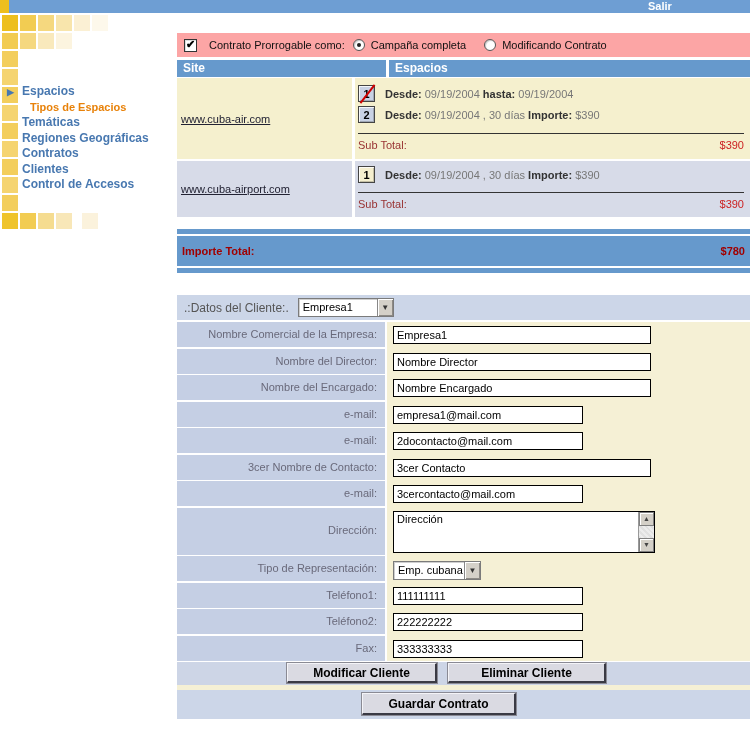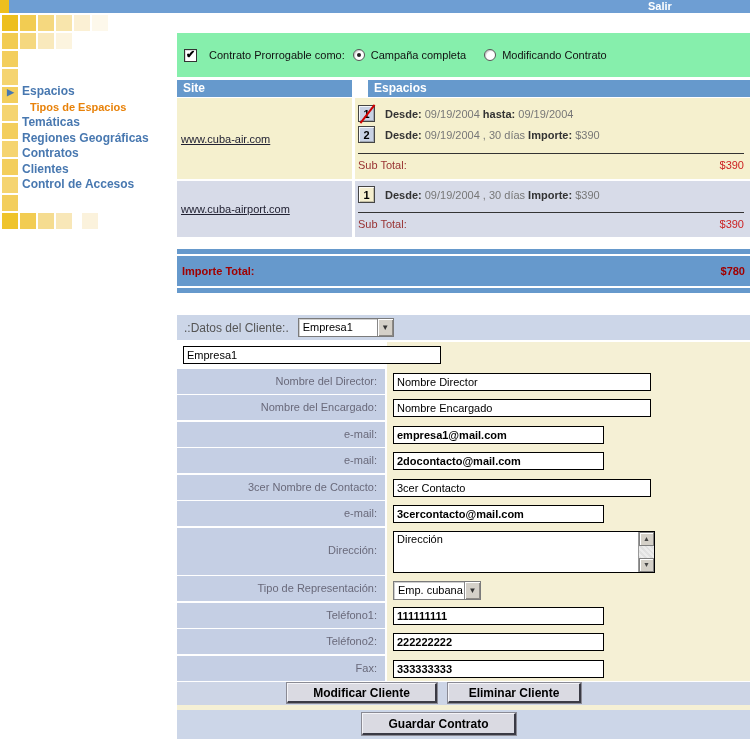--- a/index.html
+++ b/index.html
@@ -17,33 +17,33 @@
   
   .nav { position:absolute; left:0; top:84px; width:176px; }
   .nav-item { position:relative; padding-left:22px; line-height:15.5px; font-size:12px; font-weight:bold; color:#4878B0; cursor:pointer; white-space:nowrap; }
   .nav-item.sub { padding-left:30px; font-size:11px; color:#E8820A; }
   .nav-arrow { position:absolute; left:7px; top:1px; font-size:9px; color:#4878B0; }
 
   
   .main { position:absolute; left:177px; top:33px; width:573px; }
 
   
-  .contract-bar { height:44px; background:#86efac; display:flex; align-items:center; padding-left:7px; font-size:11px; color:#111; }
+  .contract-bar { height:24px; background:#fca5a5; display:flex; align-items:center; padding-left:7px; font-size:11px; color:#111; }
   .cb { width:13px; height:13px; background:#fff; border:1px solid #333; box-shadow:inset 1px 1px 0 #00000022; position:relative; cursor:pointer; }
   .cb.checked::after { content:"✔"; position:absolute; left:1px; top:-2px; font-size:11px; color:#000; font-weight:bold; }
   .cb-label { margin-left:12px; }
   .radio { width:12px; height:12px; border-radius:50%; background:#fff; border:1px solid #555; box-shadow:inset 1px 1px 1px #00000033; position:relative; cursor:pointer; }
   .radio.sel::after { content:""; position:absolute; left:3px; top:3px; width:4px; height:4px; border-radius:50%; background:#222; }
   .r1 { margin-left:8px; } .r2 { margin-left:18px; }
   .radio-label { margin-left:6px; }
 
   
   .thead { display:flex; margin-top:3px; height:17px; }
   .th { background:#6699CC; color:#fff; font-weight:bold; font-size:12px; line-height:17px; padding-left:6px; }
-  .th-site { width:175px; margin-right:16px; }
+  .th-site { width:209px; margin-right:3px; }
   .th-esp { flex:1; }
   .trow { display:flex; }
   .row1 { margin-top:1px; height:81px; }
   .row2 { margin-top:2px; height:56px; }
   .cell-site { width:175px; margin-right:3px; display:flex; align-items:center; padding-left:4px; }
   .cell-esp { flex:1; padding:7px 4px 0 3px; }
   .row2 .cell-esp { padding-top:5px; }
   .bg-cream { background:#F5F0CE; }
   .bg-bluegray { background:#D7DBE8; }
   .site-link { font-size:11px; color:#222233; text-decoration:underline; }
@@ -76,34 +76,34 @@
   .sel-btn { width:16px; background:#D4D0C8; border-left:1px solid #888; box-shadow:inset 1px 1px 0 #fff, inset -1px -1px 0 #00000055; font-size:8px; color:#333; display:flex; align-items:center; justify-content:center; }
 
   
   .form { margin-top:2px; background:linear-gradient(90deg, #fff 0 210px, #F5F0D5 210px); }
   .frow { display:flex; margin-bottom:1.5px; height:25px; }
   .frow-tall { height:47px; }
   .flabel { width:208px; background:#C5CFE4; color:#69697A; font-size:11px; text-align:right; padding:6px 8px 0 0; margin-right:2px; }
   .frow-tall .flabel { padding-top:16px; }
   .farea { flex:1; padding:3px 0 0 6px; }
   .tinput { height:18px; border:1px solid #000; background:#fff; font-family:"Liberation Sans", sans-serif; font-size:11px; padding:1px 3px; }
-  .w-wide { width:258px; } .w-narrow { width:211px;font-weight:bold; }
+  .w-wide { width:258px; } .w-narrow { width:190px; }
   .ta-box { position:relative; width:262px; height:42px; border:1px solid #000; background:#fff; }
   .ta-box textarea { position:absolute; left:0; top:0; width:calc(100% - 16px); height:100%; border:none; resize:none; font-family:"Liberation Sans", sans-serif; font-size:11px; padding:1px 3px; outline:none; }
   .ta-scroll { position:absolute; right:0; top:0; bottom:0; width:16px; background:repeating-linear-gradient(45deg,#ECECEC 0 2px,#E0E0E0 2px 4px); border-left:1px solid #999; }
   .ta-btn { position:absolute; left:0; width:15px; height:14px; background:#D4D0C8; border:1px solid #808080; box-shadow:inset 1px 1px 0 #fff; font-size:7px; color:#444; text-align:center; line-height:12px; cursor:pointer; }
   .ta-up { top:0; } .ta-down { bottom:0; }
 
   
   .action-row { height:23px; background:#CDD5E6; position:relative; }
   .cream-strip { height:5px; background:#F5F0D5; }
   .guardar-row { height:29px; background:#CCD6E8; position:relative; }
   .btn { position:absolute; background:#DADAE2; border-top:1px solid #F4F4F8; border-left:1px solid #F4F4F8; border-right:2px solid #3A3A44; border-bottom:2px solid #3A3A44; outline:1px solid #8A8A94; font-family:"Liberation Sans", sans-serif; font-weight:bold; font-size:12px; color:#000; cursor:pointer; padding:0; }
   .btn-mod { left:110px; top:1px; width:150px; height:20px; }
-  .btn-del { left:271px; top:1px; width:133px; height:20px; }
+  .btn-del { left:271px; top:1px; width:158px; height:20px; }
   .btn-save { left:185px; top:3px; width:154px; height:22px; }
 </style>
 </head>
 <body>
 
 <div id="app">
 
   <div class="topbar"></div>
   <div class="corner"></div>
   <a class="salir" href="#">Salir</a>
@@ -216,20 +216,21 @@
       <span>.:Datos del Cliente:.</span>
       <div class="fake-select sel-client">
         <span class="sel-text">Empresa1</span>
         <span class="sel-btn">▼</span>
       </div>
     </div>
 
     <div class="form">
 
       <div class="frow">
+        <div class="flabel">Nombre Comercial de la Empresa:</div>
         <div class="farea"><input class="tinput w-wide" value="Empresa1" style=""></div>
       </div>
       <div class="frow">
         <div class="flabel">Nombre del Director:</div>
         <div class="farea"><input class="tinput w-wide" value="Nombre Director" style=""></div>
       </div>
       <div class="frow">
         <div class="flabel">Nombre del Encargado:</div>
         <div class="farea"><input class="tinput w-wide" value="Nombre Encargado" style=""></div>
       </div>

